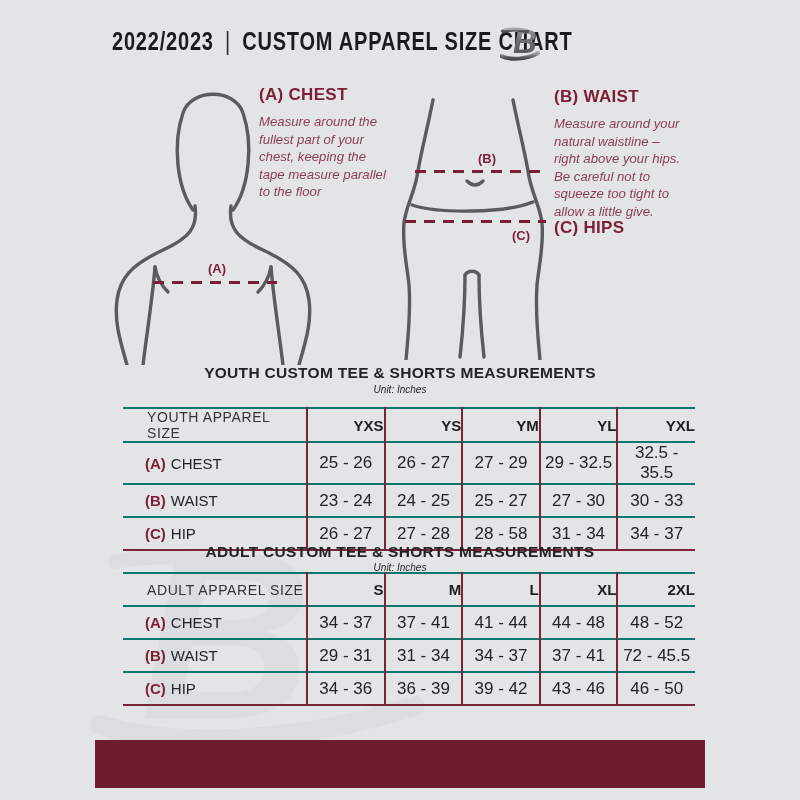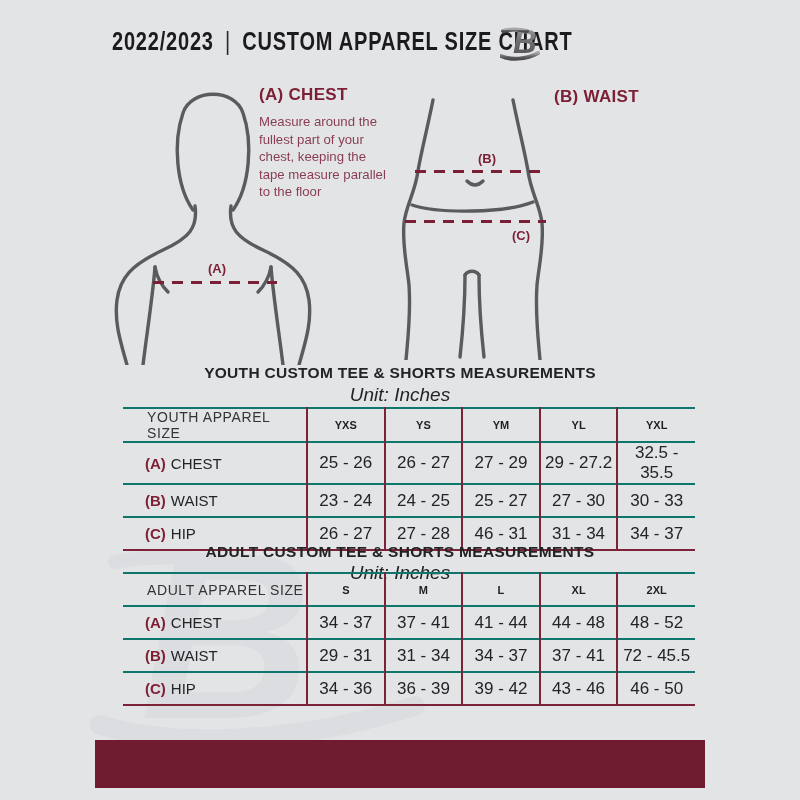--- a/index.html
+++ b/index.html
@@ -19,36 +19,36 @@
   .brand-name { font-weight:700; font-size:15px; letter-spacing:5px; color:#1c1c1e; padding-top:6px; }
 
   
   .fig { position:absolute; z-index:1; }
   .fig path { fill:none; stroke:#5a5b5e; stroke-width:3.4; stroke-linecap:round; }
   .dash { position:absolute; z-index:2; height:3px;
     background:repeating-linear-gradient(90deg,#7b1f36 0 11px, transparent 11px 19px); }
   .marker { position:absolute; z-index:2; font-weight:700; font-size:13px; color:#7b1f36; }
   .sec { position:absolute; z-index:2; }
   .sec-heading { font-weight:700; font-size:17px; letter-spacing:0.3px; color:#7d2036; margin:0 0 8px 0; }
-  .sec-body { font-size:13.2px; line-height:17.5px; color:#8a3e54; white-space:pre-line; margin:0; }
+  .sec-body { font-style:italic; font-size:13.2px; line-height:17.5px; color:#8a3e54; white-space:pre-line; margin:0; }
 
   
   .tbl-title { position:absolute; left:114px; width:572px; z-index:2; text-align:center;
     font-weight:700; font-size:15.5px; letter-spacing:0.3px; color:#222325; }
   .tbl-unit { position:absolute; left:114px; width:572px; z-index:2; text-align:center;
-    font-style:italic; font-size:19px; color:#232426; }
+    font-style:italic; font-size:10px; color:#232426; }
   .size-table { position:absolute; left:123px; width:572px; z-index:2;
     border-collapse:collapse; table-layout:fixed; border-bottom:2px solid #7d2339; }
   .size-table tr { border-top:2px solid #0f766e; }
   .size-table th, .size-table td {
     padding:0; height:31px; font-size:17px; color:#232426;
     text-align:center; vertical-align:middle;
   }
   .size-table thead tr { height:33px; }
-  .size-table thead th { font-weight:700; font-size:11px; color:#1e1f21; }
+  .size-table thead th { font-weight:700; font-size:15px; color:#1e1f21;text-align:right; }
   .size-table th + th, .size-table td + td { border-left:2px solid #7d2339; }
   .size-label-cell { text-align:left !important; padding-left:24px !important;
     font-size:14px !important; font-weight:400 !important; letter-spacing:0.6px; color:#333436 !important; }
   .row-label { text-align:left !important; padding-left:22px !important; font-size:15px !important; color:#2e2f31; }
   .prefix { color:#7d2036; font-weight:700; margin-right:5px; }
 
   
   .watermark { position:absolute; left:85px; top:520px; z-index:0; }
   .footer-bar { position:absolute; left:95px; top:740px; width:610px; height:48px;
     background:#6f1c31; z-index:3; }
@@ -115,22 +115,29 @@
   <div class="sec" style="left:259px; top:85px; width:150px;">
     <p class="sec-heading">(A) CHEST</p>
     <p class="sec-body">Measure around the
 fullest part of your
 chest, keeping the
 tape measure parallel
 to the floor</p>
   </div>
   <div class="sec" style="left:554px; top:87px; width:160px;">
     <p class="sec-heading">(B) WAIST</p>
+    <p class="sec-body">Measure around your
+natural waistline –
+right above your hips.
+Be careful not to
+squeeze too tight to
+allow a little give.</p>
   </div>
   <div class="sec" style="left:554px; top:218px; width:164px;">
+    <p class="sec-heading">(C) HIPS</p>
   </div>
 
   <div class="tbl-title" style="top:364px;">YOUTH CUSTOM TEE &amp; SHORTS MEASUREMENTS</div>
   <div class="tbl-unit" style="top:384px;">Unit: Inches</div>
 
   <table class="size-table" style="top:407px;">
     <colgroup>
         <col style="width:184px">
         <col>
         <col>
@@ -147,36 +154,36 @@
         <th>YL</th>
         <th>YXL</th>
       </tr>
     </thead>
     <tbody>
       <tr>
         <td class="row-label"><span class="prefix">(A)</span><span>CHEST</span></td>
         <td>25 - 26</td>
         <td>26 - 27</td>
         <td>27 - 29</td>
-        <td>29 - 27.2</td>
+        <td>29 - 32.5</td>
         <td>32.5 - 35.5</td>
       </tr>
       <tr>
         <td class="row-label"><span class="prefix">(B)</span><span>WAIST</span></td>
         <td>23 - 24</td>
         <td>24 - 25</td>
         <td>25 - 27</td>
         <td>27 - 30</td>
         <td>30 - 33</td>
       </tr>
       <tr>
         <td class="row-label"><span class="prefix">(C)</span><span>HIP</span></td>
         <td>26 - 27</td>
         <td>27 - 28</td>
-        <td>46 - 31</td>
+        <td>28 - 58</td>
         <td>31 - 34</td>
         <td>34 - 37</td>
       </tr>
     </tbody>
   </table>
 
   <div class="tbl-title" style="top:543px;">ADULT CUSTOM TEE &amp; SHORTS MEASUREMENTS</div>
   <div class="tbl-unit" style="top:562px;">Unit: Inches</div>
 
   <table class="size-table" style="top:572px;">

